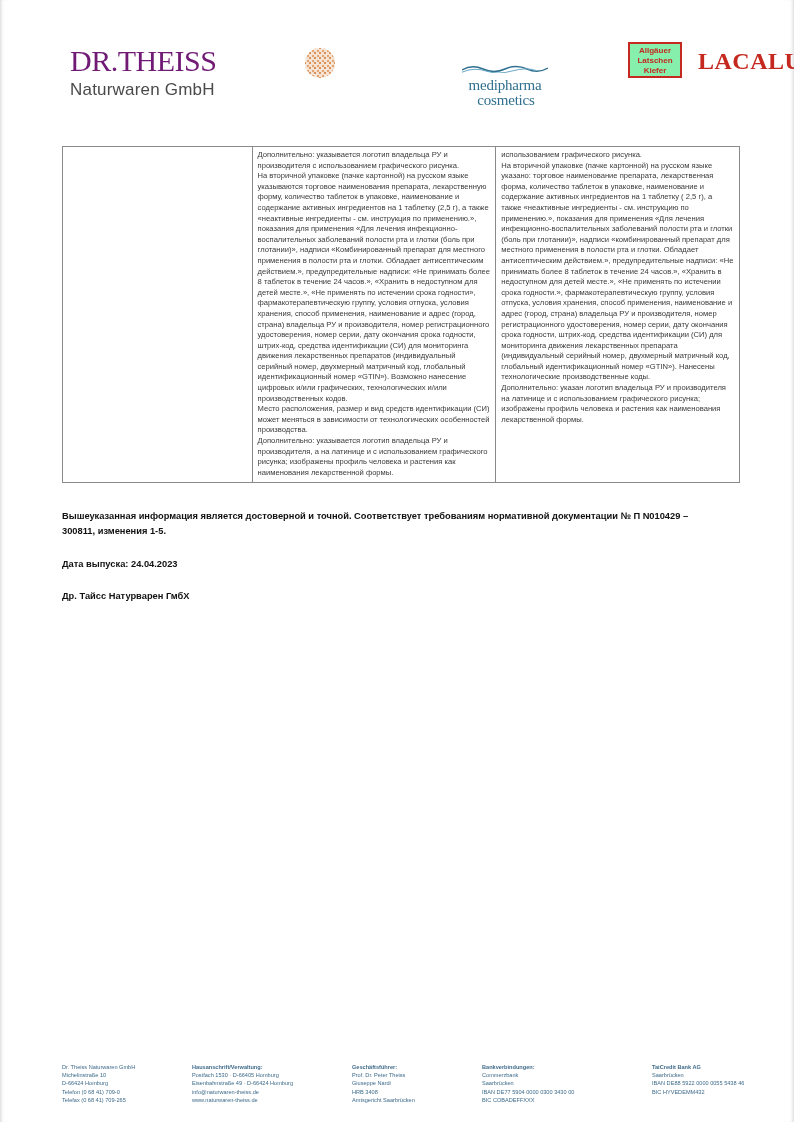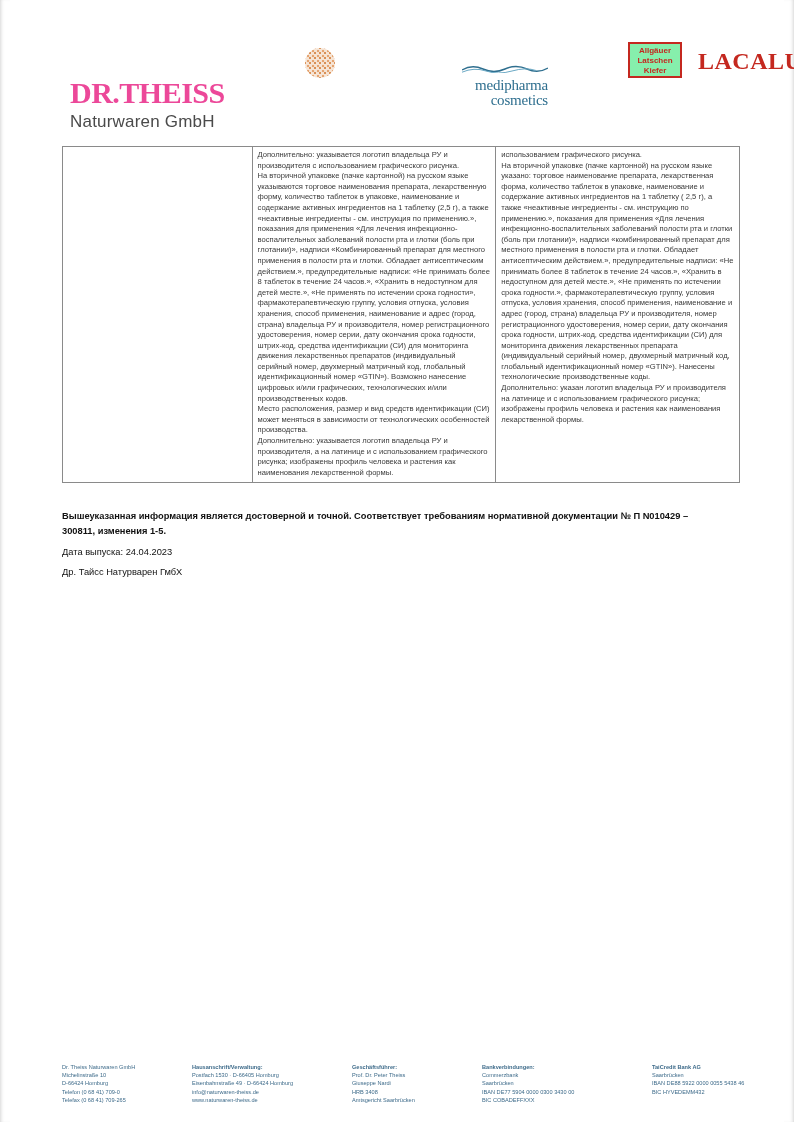--- a/index.html
+++ b/index.html
@@ -29,26 +29,25 @@
     position: relative;
     height: 76px;
   }
   .brand-left {
     position: absolute;
     left: 8px;
     top: 10px;
   }
   .brand-title {
     font-family: "Liberation Serif", serif;
-    font-weight: bold;
+    font-weight: normal;
     font-size: 30px;
     letter-spacing: -0.5px;
-    color: #ec4899;
+    color: #701a75;
     line-height: 1;
-    margin-top: 32px;
   }
   .brand-sub {
     font-size: 17px;
     color: #4a4a4a;
     margin-top: 4px;
     letter-spacing: 0.2px;
   }
   .dot-logo {
     position: absolute;
     left: 243px;
@@ -59,21 +58,21 @@
     background:
       radial-gradient(circle at 3px 3px, #e3a06a 1.3px, transparent 1.6px) 0 0/5px 5px,
       radial-gradient(circle at 3px 3px, #d98b4e 1.1px, transparent 1.5px) 2px 2px/5px 5px;
     background-color: #f6e4d4;
     opacity: 0.95;
   }
   .brand-medi {
     position: absolute;
     left: 400px;
     top: 24px;
-    text-align: right;
+    text-align: center;
   }
   .medi-wave {
     width: 86px;
     height: 9px;
     margin-bottom: 1px;
   }
   .medi-text {
     font-family: "Liberation Serif", serif;
     font-size: 15px;
     color: #2f6f8f;
@@ -145,24 +144,25 @@
   
   .statement {
     margin-top: 26px;
     font-size: 9.3px;
     font-weight: bold;
     line-height: 15px;
     color: #111;
     max-width: 640px;
   }
   .meta-line {
-    margin-top: 6px;
+    margin-top: 18px;
     font-size: 9.3px;
     line-height: 14px;
     color: #111;
+    font-weight: bold;
   }
   .meta-line.big { font-size: 10px; }
 
   
   .footer {
     position: absolute;
     left: 62px;
     bottom: 18px;
     width: 676px;
     display: flex;

